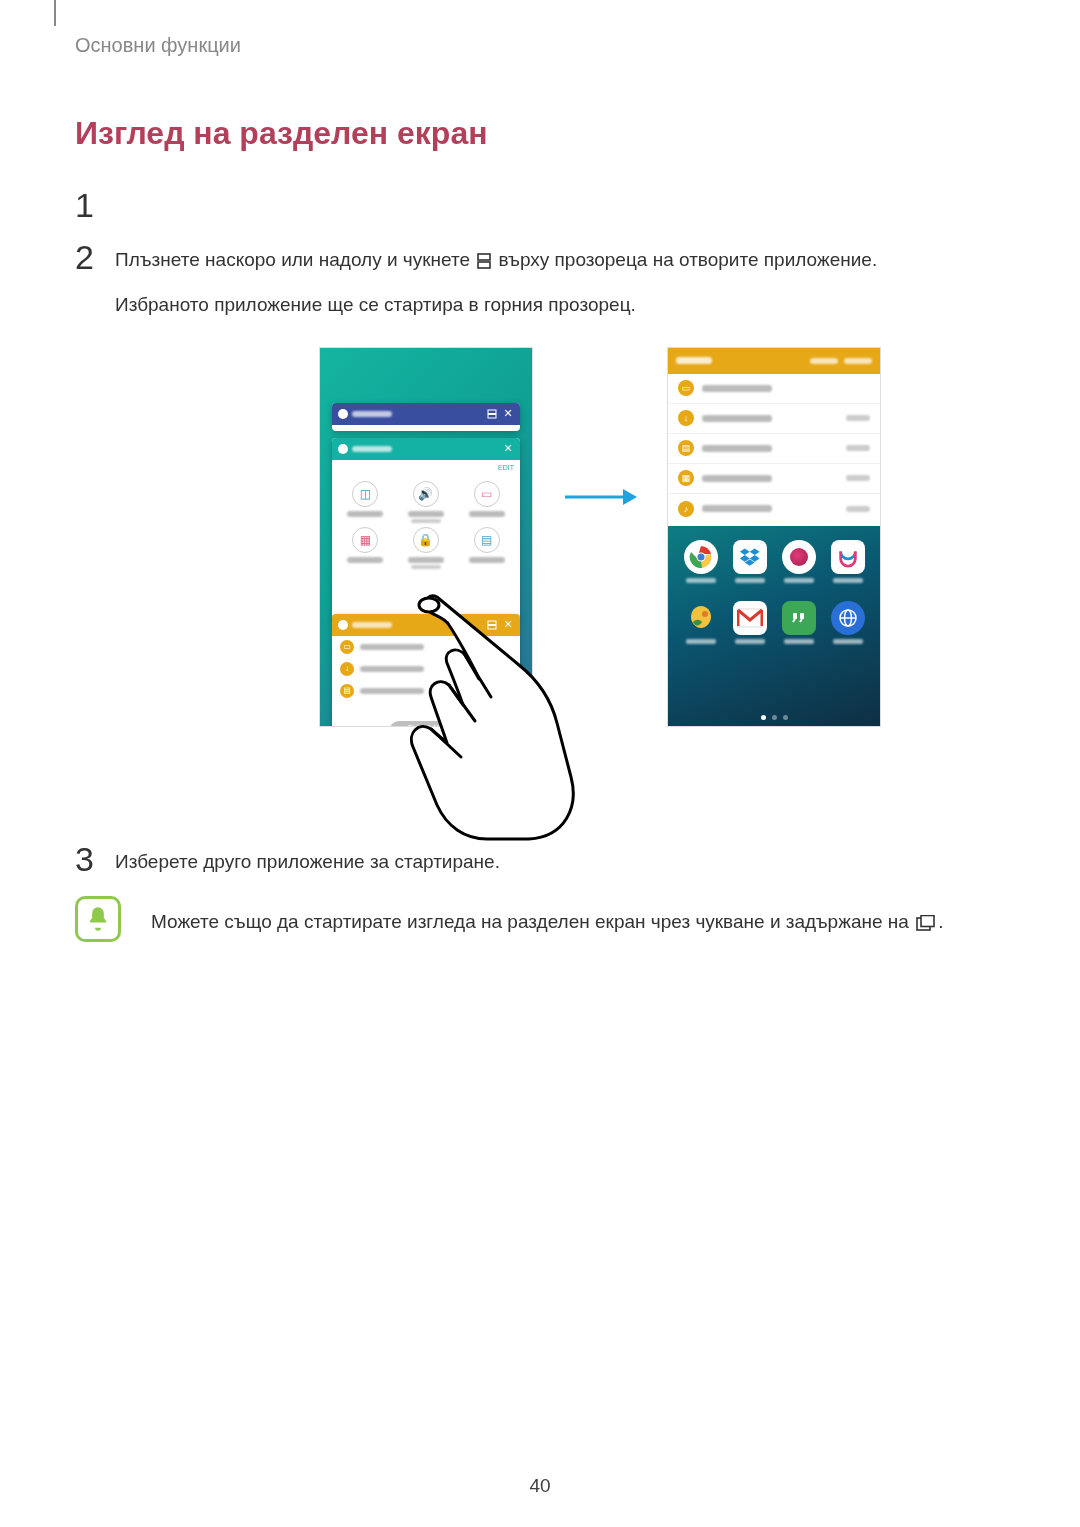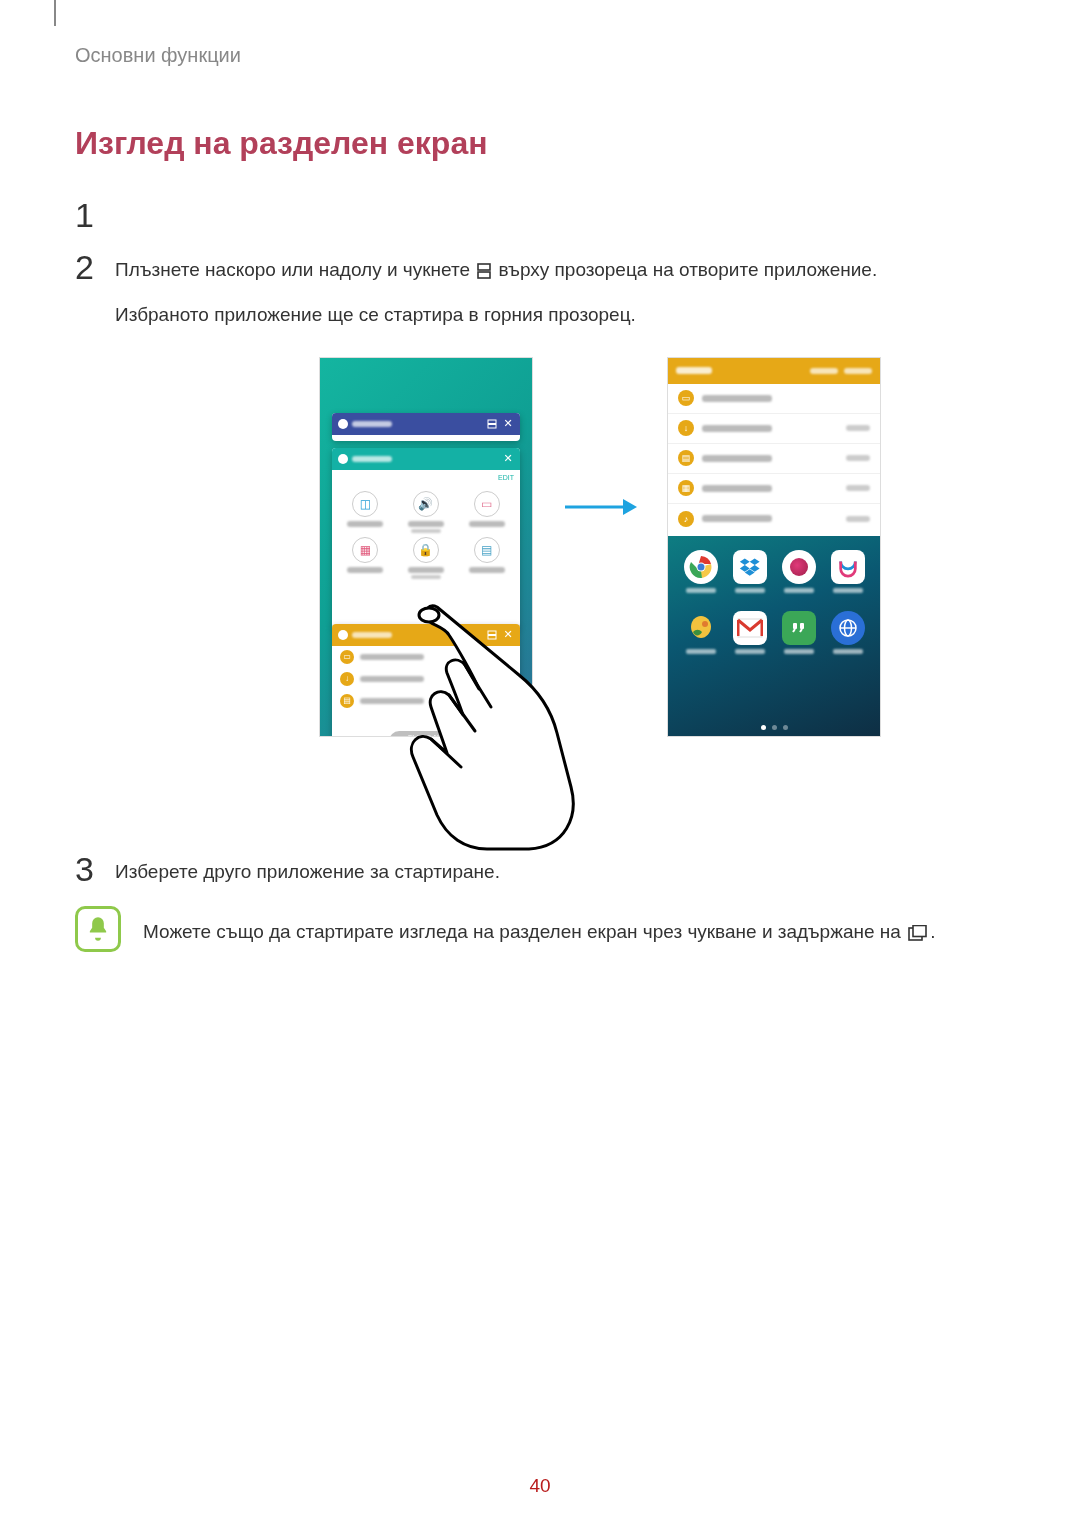--- a/index.html
+++ b/index.html
@@ -1,17 +1,17 @@
 <!DOCTYPE html>
 <html><head>
 <meta charset="utf-8">
 <style>
   * { box-sizing: border-box; margin: 0; padding: 0; }
   html, body { width: 1080px; height: 1527px; background: #fff; font-family: Arial, sans-serif; color: #333; }
-  .page { position: relative; width: 1080px; height: 1527px; padding: 40px 75px 0 75px; }
+  .page { position: relative; width: 1080px; height: 1527px; padding: 30px 75px 0 75px; }
   .top-rule { position: absolute; top: 0; left: 54px; width: 2px; height: 26px; background: #888; }
   .breadcrumb { font-size: 20px; color: #888; margin-top: 4px; margin-bottom: 58px; }
   .section-title { font-size: 32px; font-weight: bold; color: #b2405a; margin-bottom: 36px; }
   .step { display: flex; align-items: flex-start; margin-bottom: 18px; }
   .step-num { font-size: 34px; font-weight: 300; color: #333; width: 40px; flex-shrink: 0; line-height: 1; }
   .step-body { font-size: 19px; color: #333; line-height: 1.7; padding-top: 4px; }
   .inline-icon { display: inline-block; vertical-align: -3px; margin: 0 2px; }
   .figure-row { display: flex; align-items: flex-start; justify-content: center; gap: 30px; margin: 25px 0 35px 120px; position: relative; }
   .phone { width: 214px; height: 380px; background: #fff; border: 1px solid #ddd; position: relative; overflow: hidden; }
   .arrow-wrap { width: 74px; display:flex; align-items:center; justify-content:center; height: 380px; margin-top: -40px;}
@@ -56,24 +56,24 @@
   .pr-row .rt { width:24px; height:6px; background:#ccc; border-radius:3px; filter:blur(1px);}
   .phone-right .bot-half { height:202px; background: linear-gradient(160deg,#0e7d82 0%, #0a5771 40%, #0e2e43 100%); position:relative; }
   .app-grid { position:absolute; top:14px; left:0; right:0; padding:0 12px; display:grid; grid-template-columns:repeat(4,1fr); gap:18px 8px;}
   .app { display:flex; flex-direction:column; align-items:center;}
   .app .ai { width:34px; height:34px; border-radius:8px; display:flex; align-items:center; justify-content:center; font-size:18px; color:#fff;}
   .app .al { width:30px; height:5px; background:rgba(255,255,255,.6); border-radius:2px; margin-top:4px; filter:blur(1px);}
   .page-dots { position:absolute; bottom:8px; left:0; right:0; display:flex; justify-content:center; gap:6px;}
   .page-dots .d { width:5px; height:5px; border-radius:50%; background:rgba(255,255,255,.4);}
   .page-dots .d.on { background:#fff;}
   
-  .note-row { display:flex; align-items:flex-start; margin-top:10px; gap:22px; }
+  .note-row { display:flex; align-items:flex-start; margin-top:10px; gap:30px; }
   .note-icon-box { width:46px; height:46px; border:3px solid #8fc94b; border-radius:10px; display:flex; align-items:center; justify-content:center; flex-shrink:0; }
   .note-text { font-size:19px; color:#333; line-height:1.7; padding-top:10px;}
-  .page-num { position:absolute; bottom:30px; left:0; right:0; text-align:center; font-size:19px; color:#b91c1c;}
+  .page-num { position:absolute; bottom:30px; left:0; right:0; text-align:center; font-size:19px; color:#404040;}
   
   .left-fig-wrap { position: relative; width: 214px; height: 460px; }
   .left-fig-wrap .phone { position:absolute; top:0; left:0;}
 </style>
 </head>
 <body>
 
 <div class="page">
   <div class="top-rule"></div>
   <div class="breadcrumb">Основни функции</div>

